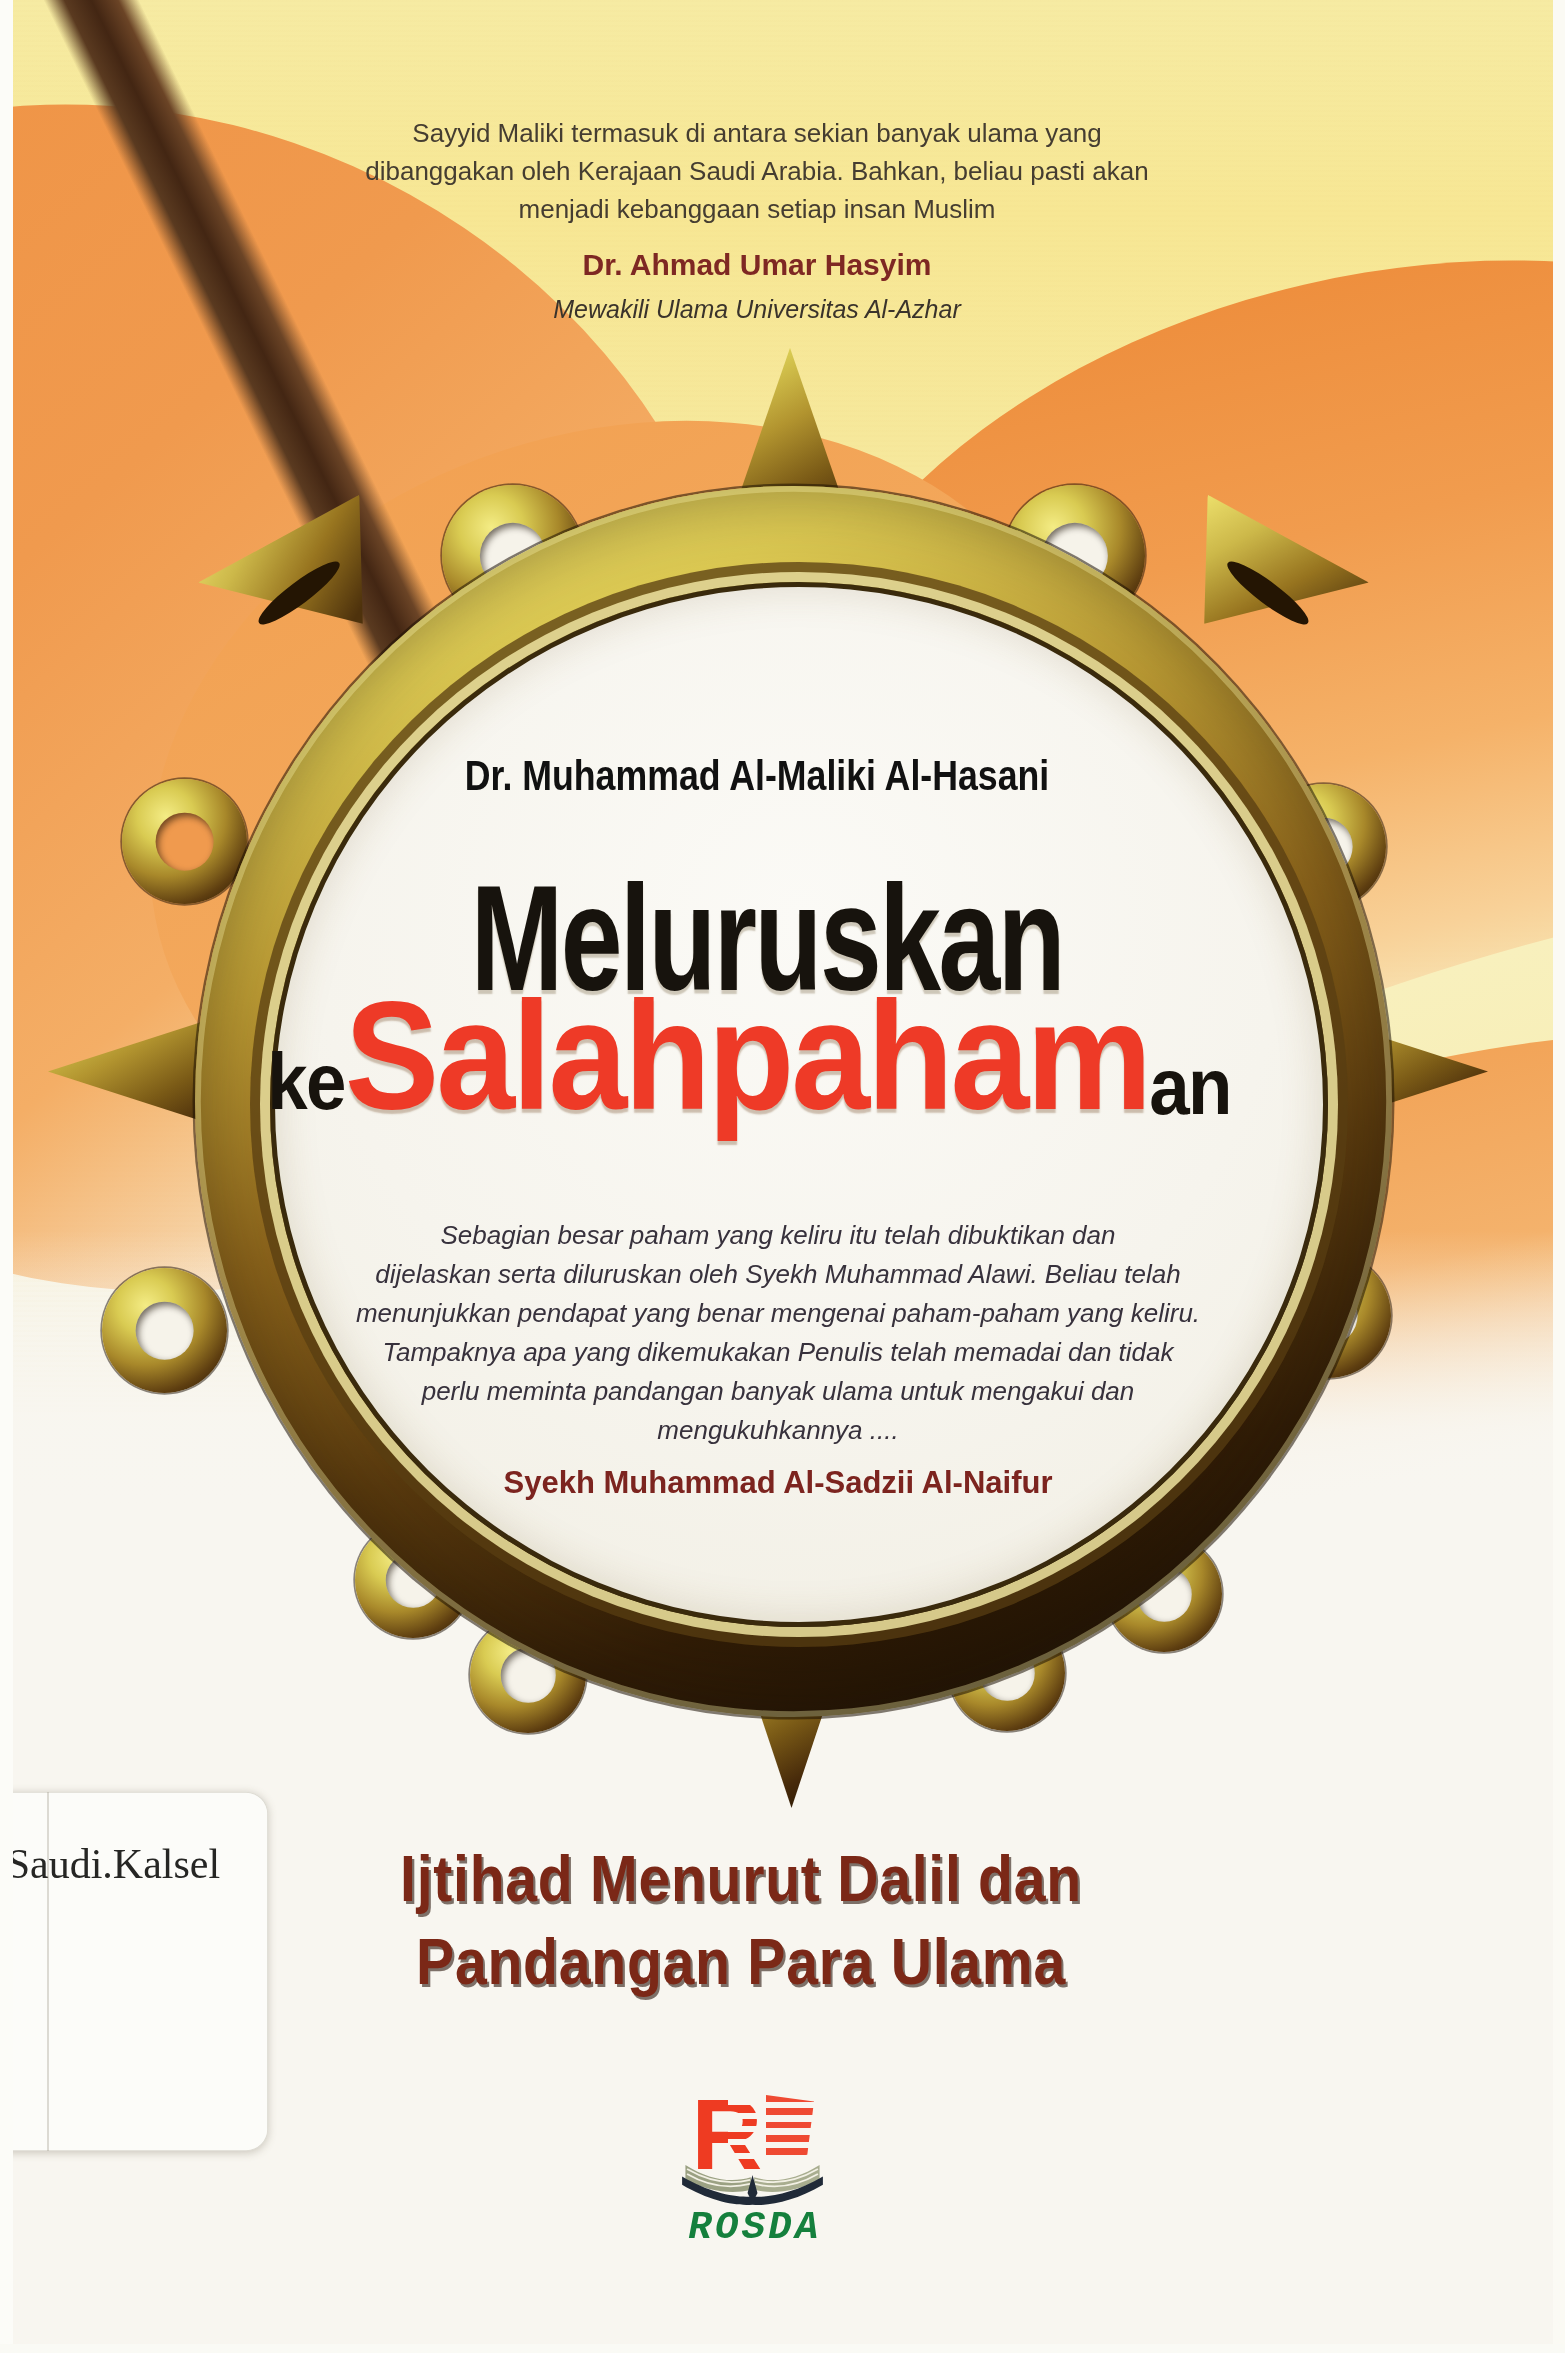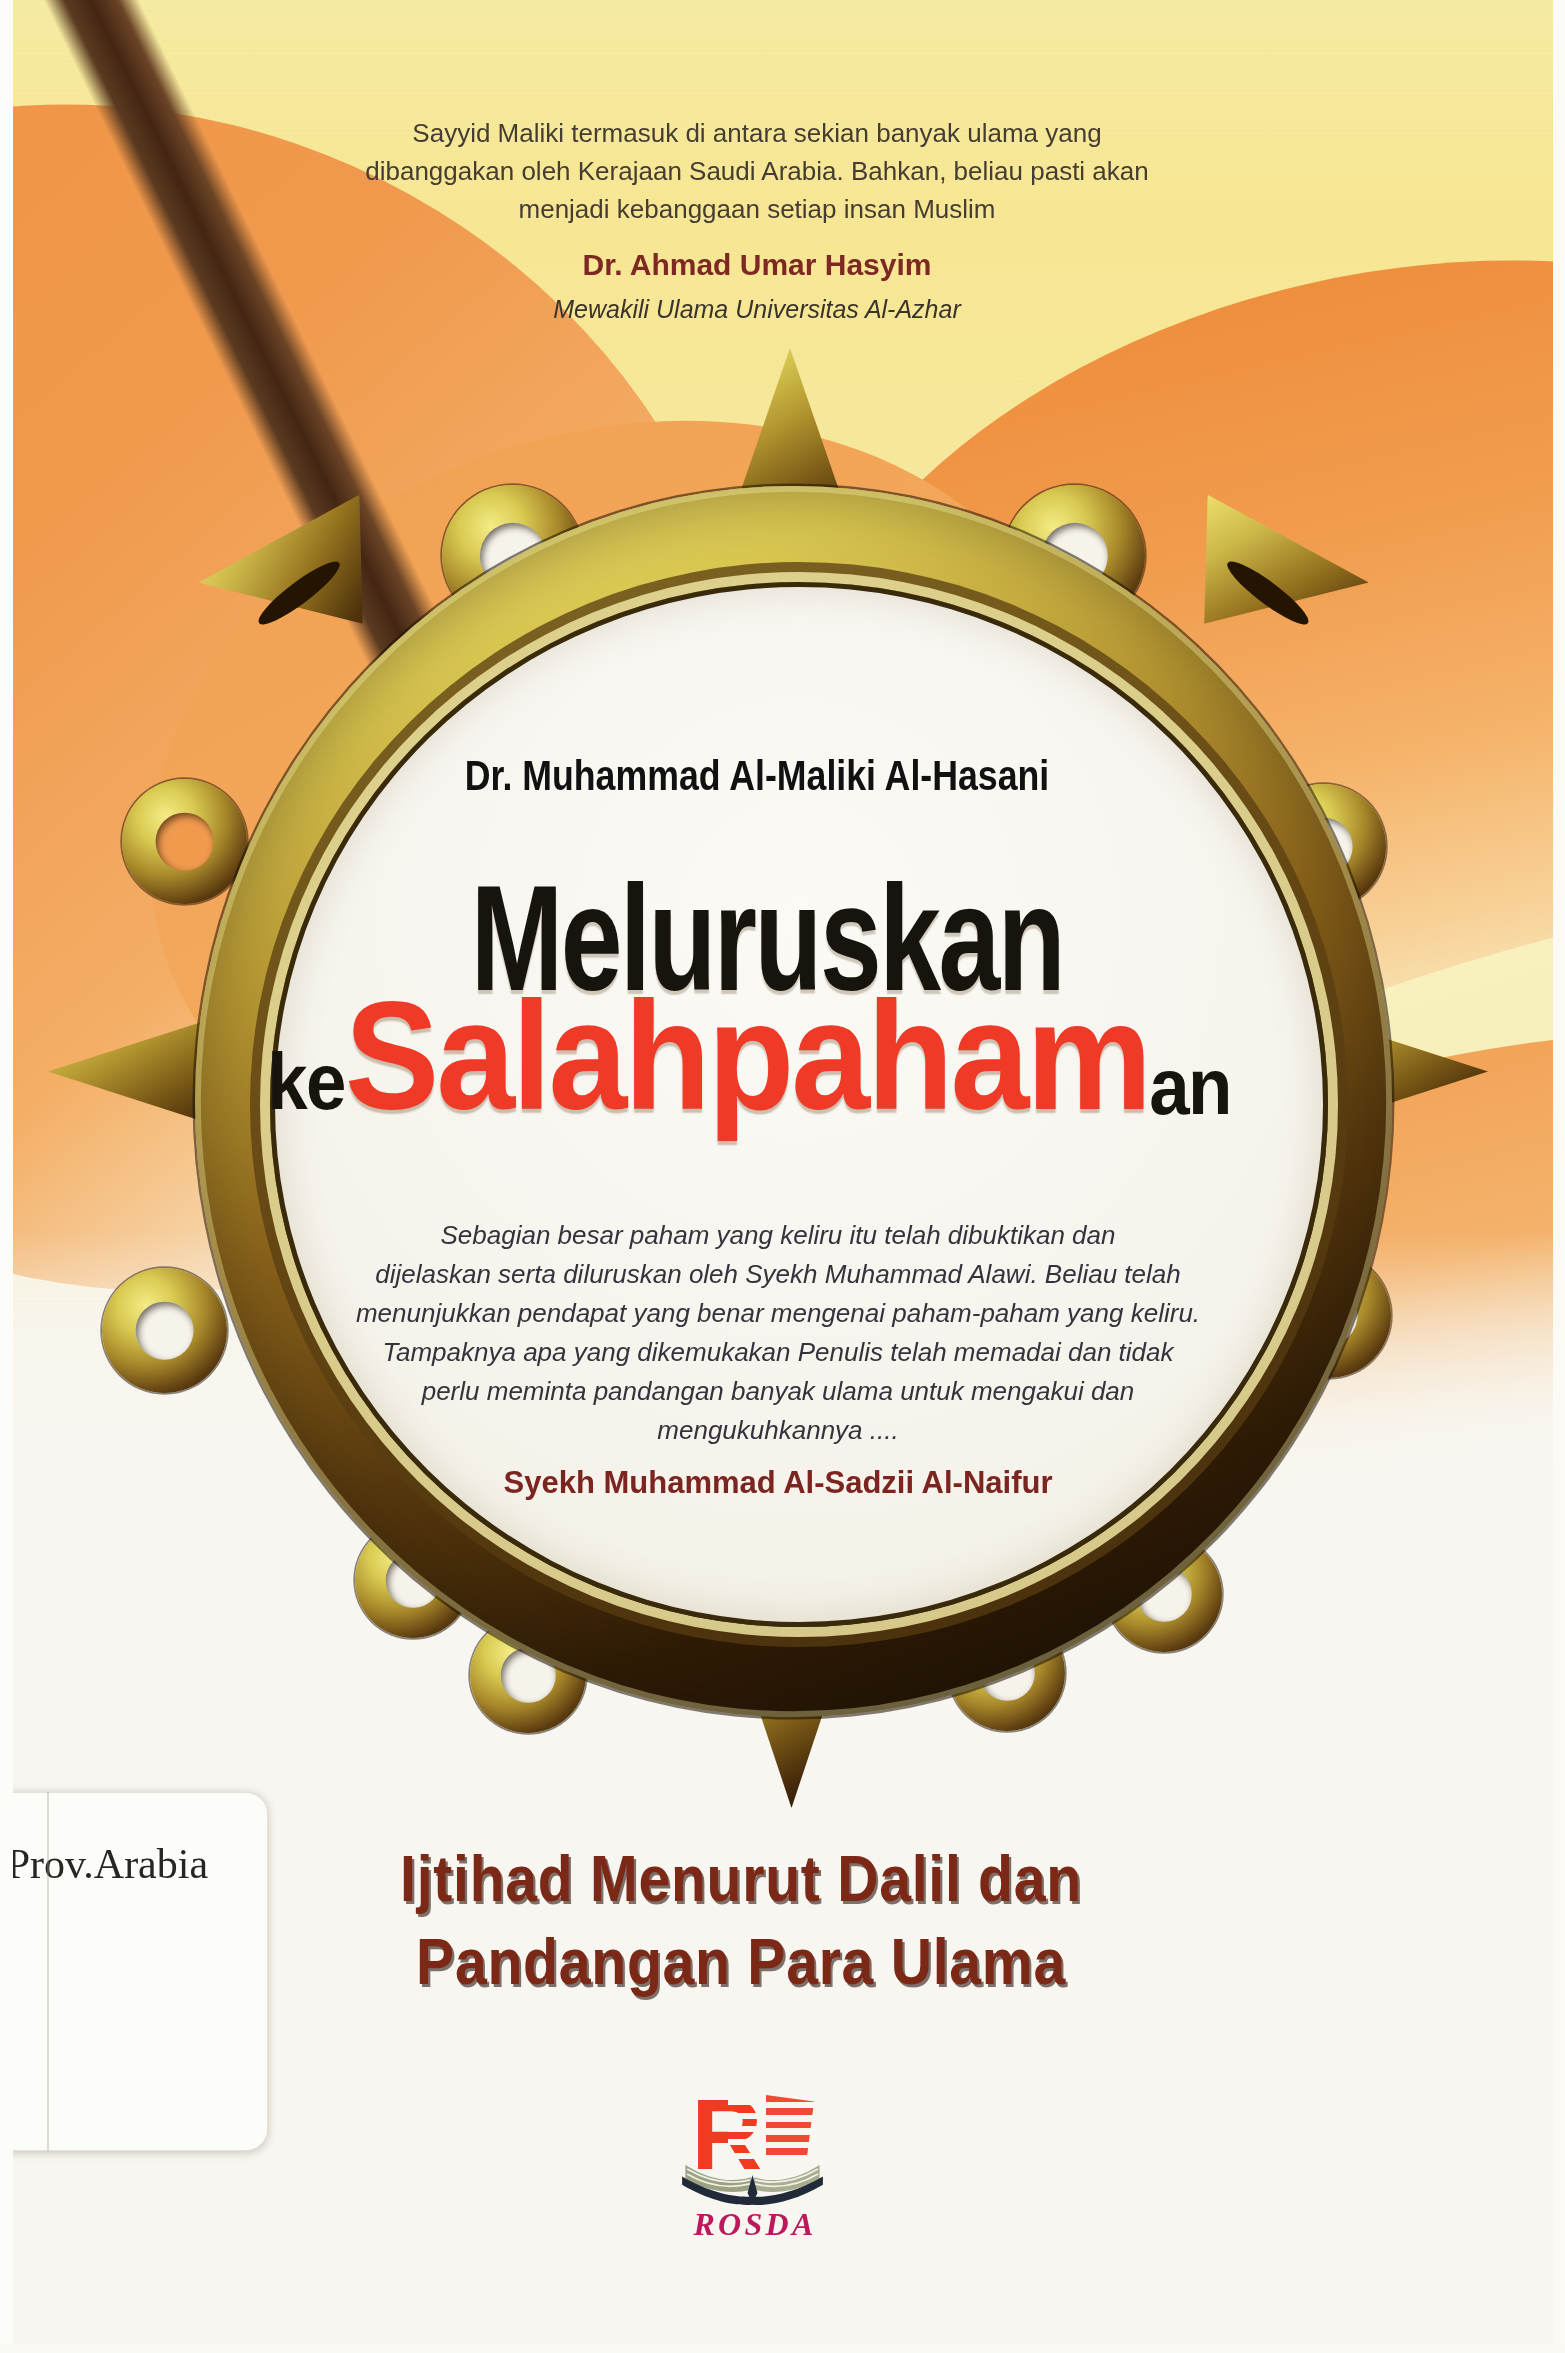--- a/index.html
+++ b/index.html
@@ -89,22 +89,22 @@
   .logo { position:absolute; left:680px; top:2085px; width:158px; height:166px; z-index:5; }
   .logo-r { position:absolute; left:11.6px; top:0; font-size:98px; line-height:1; font-weight:bold;
     color:#ee3b22; letter-spacing:0; transform:scaleY(1.02); }
   .logo-r-cut { position:absolute; left:48px; top:6.7px; width:57px; height:73px;
     background:repeating-linear-gradient(180deg, rgba(248,246,240,0) 0 7.5px, #f8f6f0 7.5px 13.3px); }
   .logo-dashes { position:absolute; left:86px; top:10px; width:48px; height:65px; opacity:.92;
     background:repeating-linear-gradient(180deg, #ee3b22 0 6.7px, rgba(0,0,0,0) 6.7px 13.3px);
     clip-path:polygon(0 0, 100% 10%, 86% 92%, 0 100%); }
   .logo-book { position:absolute; left:1.7px; top:70px; }
   .logo-name { position:absolute; left:0; top:121px; width:150px; text-align:center;
-    font-family:Liberation Serif, serif; font-style:italic; font-weight:bold;
-    font-size:32px; color:#be185d; letter-spacing:3.3px; }
+    font-family:Liberation Mono, monospace; font-style:italic; font-weight:bold;
+    font-size:39px; color:#15803d; letter-spacing:3.3px; }
 
   
   .sticker { position:absolute; left:0; top:1792px; width:268px; height:359px; z-index:6;
     background:#fcfcf9; border-radius:6.7px 21.6px 21.6px 6.7px;
     box-shadow:0 1.7px 8.3px rgba(100,90,70,.3), inset 0 0 0 0.8px rgba(180,175,160,.45); }
   .sticker-fold { position:absolute; left:47px; top:0; width:1.7px; height:100%; background:rgba(160,155,140,.35); }
   .sticker-text { margin-top:48px; padding-left:6.7px; font-family:"Liberation Serif", serif;
     font-size:42px; color:#262624; }
 </style>
 </head>
@@ -193,21 +193,21 @@
         </g>
         <path d="M0 26 C 34 46 66 52 85 50 C 104 52 136 46 170 26 L 170 36 C 136 56 104 62 85 60 C 66 62 34 56 0 36 Z" fill="#202a38"></path>
         <path d="M85 24 L 91 46 L 85 58 L 79 46 Z" fill="#202a38"></path>
       </svg>
     </div>
     <div class="logo-name">ROSDA</div>
   </div>
 
   <div class="sticker">
     <div class="sticker-fold"></div>
-    <div class="sticker-text">Prov.Arabia</div>
+    <div class="sticker-text">Saudi.Kalsel</div>
   </div>
 
   <div class="edge edge-left"></div>
   <div class="edge edge-right"></div>
   <div class="edge edge-bottom"></div>
 
 </div>
 
 
 </body></html>

